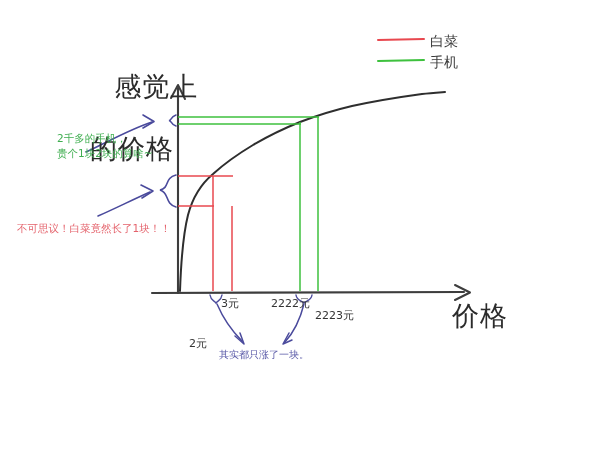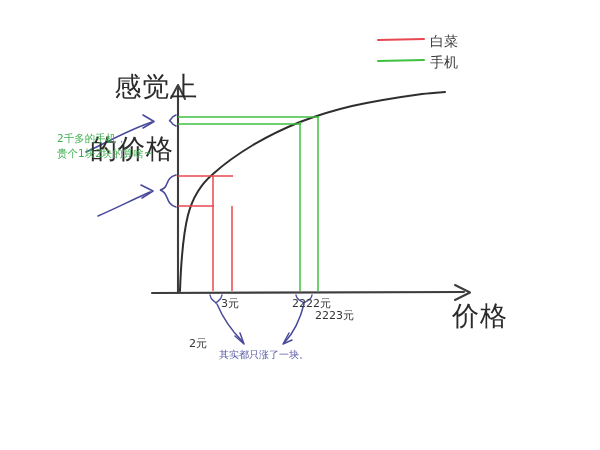--- a/index.html
+++ b/index.html
@@ -29,21 +29,21 @@
   #legend-label-phone{left:430px;top:54px;text-align:center;}
 
   .annot{position:absolute;font-size:10.5px;line-height:1.45;white-space:pre;}
   #annot-phone{left:57px;top:131px;color:#3fae50;}
   #annot-cabbage{left:17px;top:221px;color:#e4626b;}
   #annot-bottom{left:219px;top:348px;color:#5a5aa8;font-size:10px;}
 
   .tick{position:absolute;font-size:11px;color:#333;white-space:pre;}
   #tick-2{left:189px;top:296px;margin-top:40px;}
   #tick-3{left:221px;top:296px;}
-  #tick-2222{left:271px;top:296px;margin-left:21px;}
+  #tick-2222{left:271px;top:296px;}
   #tick-2223{left:315px;top:308px;}
 </style>
 </head>
 <body>
 
 <div id="stage">
 
   <svg id="art" viewBox="0 0 600 450" xmlns="http://www.w3.org/2000/svg">
 
     <g>
@@ -134,20 +134,21 @@
     <span class="l2">的价格</span>
   </div>
 
   <div class="lbl" id="axis-x-title">价格</div>
 
   <div class="legend-text" id="legend-label-cabbage">白菜</div>
   <div class="legend-text" id="legend-label-phone">手机</div>
 
   <div class="annot" id="annot-phone">2千多的手机，
 贵个1块2块的算啥~</div>
+  <div class="annot" id="annot-cabbage">不可思议！白菜竟然长了1块！！</div>
   <div class="annot" id="annot-bottom">其实都只涨了一块。</div>
 
   <div class="tick" id="tick-2">2元</div>
   <div class="tick" id="tick-3">3元</div>
   <div class="tick" id="tick-2222">2222元</div>
   <div class="tick" id="tick-2223">2223元</div>
 
 </div>
 
 </body></html>

